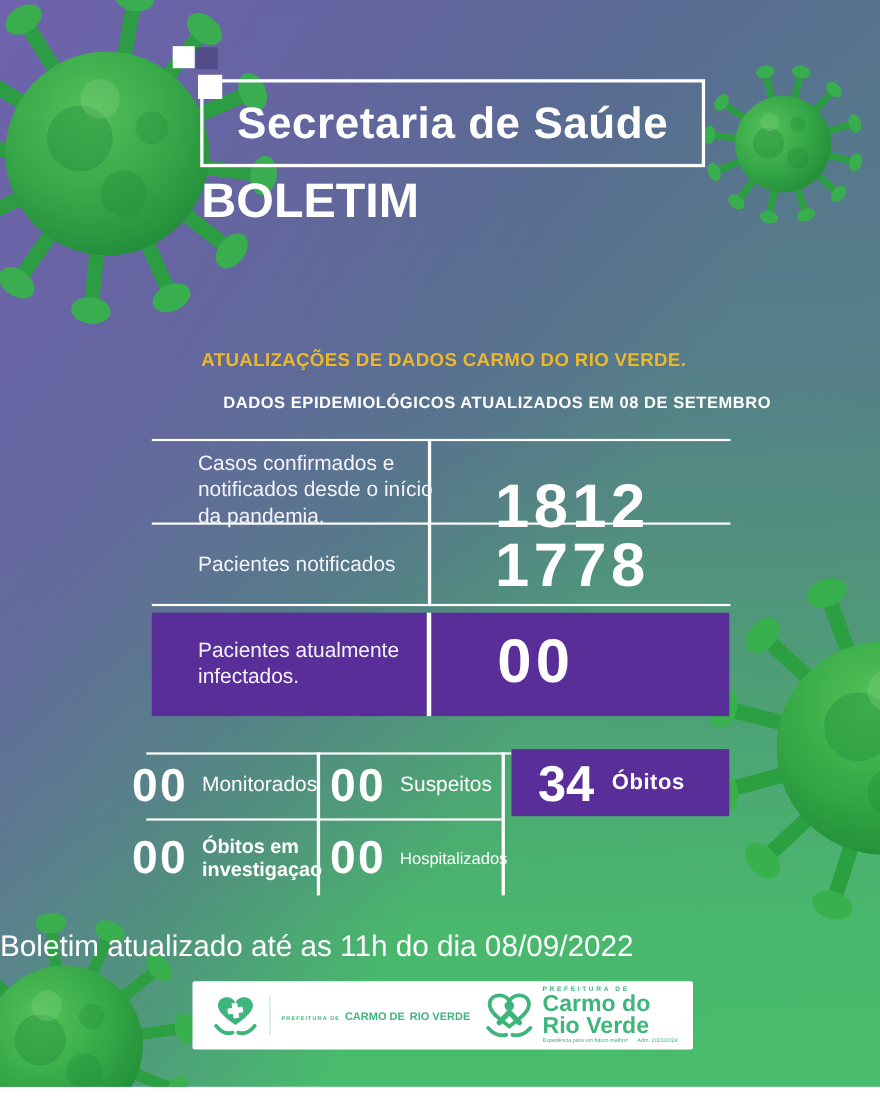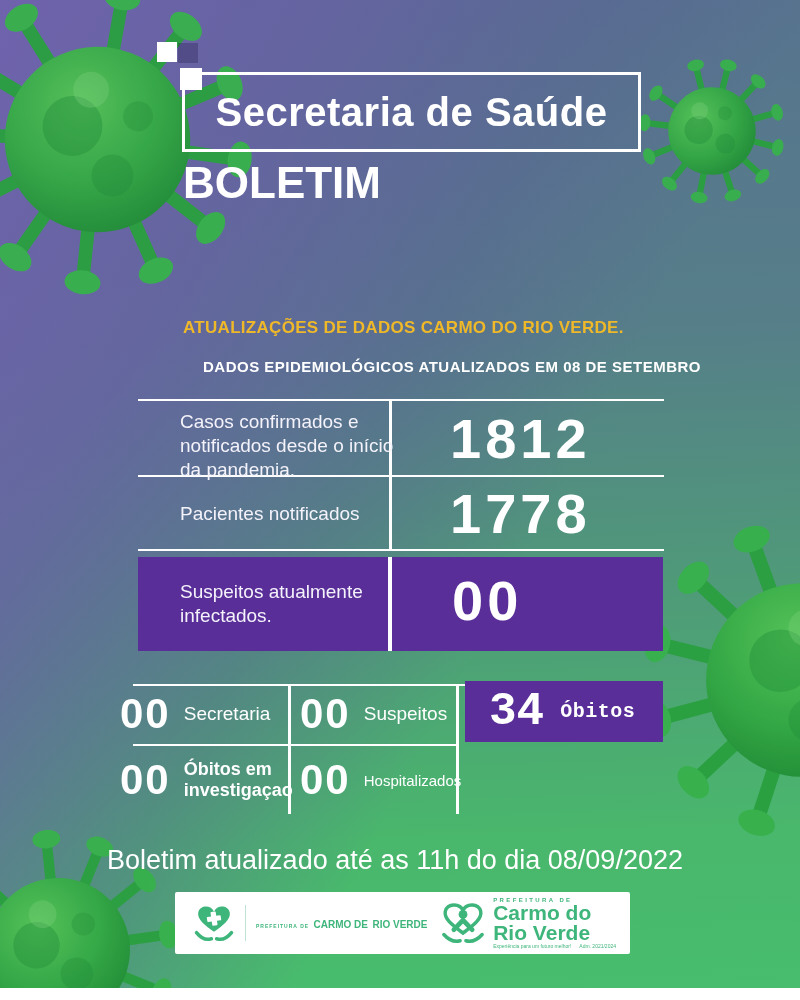--- a/index.html
+++ b/index.html
@@ -55,26 +55,26 @@
   .pr-divider { left:388px; top:557px; width:4px; height:94px; }
 
   .stat-cell { position:absolute; z-index:2; display:flex; align-items:center; gap:13px; }
   .stat-num { font-size:42px; font-weight:800; letter-spacing:2px; }
   .stat-lbl { font-size:19px; font-weight:500; }
   .stat-lbl-2line { font-size:18px; font-weight:700; width:122px; line-height:1.15; }
   .stat-lbl-sm { font-size:15px; font-weight:500; }
 
   .deaths-box {
     position:absolute; z-index:2; left:465px; top:681px; width:198px; height:61px;
-    display:flex; align-items:center; gap:16px; padding-left:24px;font-family:Liberation Mono, monospace;
+    display:flex; align-items:center; gap:16px; padding-left:24px;
   }
   .deaths-box .num { font-size:46px; font-weight:800; }
   .deaths-box .lbl { font-size:20px; font-weight:700; letter-spacing:0.5px; }
 
-  .bottom-note { left:0; top:845px; width:790px; text-align:center; font-size:27px; font-weight:400; }
+  .bottom-note { left:0; top:845px; width:790px; font-size:27px; font-weight:400; }
 
   .footer-bar {
     position:absolute; z-index:2; left:175px; top:892px; width:455px; height:62px;
     background:#fff; border-radius:2px; display:flex; align-items:center;
     padding:0 14px 0 18px; color:#3eb57b;
   }
   .flogo { display:flex; align-items:center; gap:7px; }
   .flogo .txt { display:flex; flex-direction:column; justify-content:center; }
   .h-line1 { font-size:13px; font-weight:700; line-height:1.05; }
   .h-line2 { font-size:21px; font-weight:800; letter-spacing:0.5px; line-height:1.05; }
@@ -149,39 +149,39 @@
   <div class="layer boletim">BOLETIM</div>
   <div class="layer subtitle">ATUALIZAÇÕES DE DADOS CARMO DO RIO VERDE.</div>
   <div class="layer dataline">DADOS EPIDEMIOLÓGICOS ATUALIZADOS EM 08 DE SETEMBRO</div>
 
   <div class="hline" style="left:138px; top:399px; width:526px;"></div>
   <div class="hline" style="left:138px; top:475px; width:526px;"></div>
   <div class="hline" style="left:138px; top:549px; width:526px;"></div>
   <div class="vline" style="left:389px; top:399px; height:152px;"></div>
 
   <div class="tbl-label" style="left:180px; top:410px; width:218px;">Casos confirmados e notificados desde o início da pandemia.</div>
-  <div class="tbl-value" style="left:450px; top:406px;">1812</div>
+  <div class="tbl-value" style="left:450px; top:427px;">1812</div>
 
   <div class="tbl-label" style="left:180px; top:502px; width:230px;">Pacientes notificados</div>
   <div class="tbl-value" style="left:450px; top:481px;">1778</div>
 
   <div class="pr-box pr-left purple"></div>
   <div class="pr-box pr-right purple"></div>
   <div class="pr-box pr-divider" style="background:#fff;"></div>
-  <div class="tbl-label" style="left:180px; top:580px; width:212px;">Suspeitos atualmente infectados.</div>
+  <div class="tbl-label" style="left:180px; top:580px; width:212px;">Pacientes atualmente infectados.</div>
   <div class="tbl-value" style="left:452px; top:568px;">00</div>
 
   <div class="hline" style="left:133px; top:684px; width:332px;"></div>
   <div class="hline" style="left:133px; top:744px; width:323px;"></div>
   <div class="vline" style="left:288px; top:684px; height:130px;"></div>
   <div class="vline" style="left:456px; top:684px; height:130px;"></div>
 
   <div class="stat-cell" style="left:120px; top:690px; height:48px;">
     <span class="stat-num">00</span>
-    <span class="stat-lbl">Secretaria</span>
+    <span class="stat-lbl">Monitorados</span>
   </div>
   <div class="stat-cell" style="left:300px; top:690px; height:48px;">
     <span class="stat-num">00</span>
     <span class="stat-lbl">Suspeitos</span>
   </div>
   <div class="deaths-box purple">
     <span class="num">34</span>
     <span class="lbl">Óbitos</span>
   </div>
 

